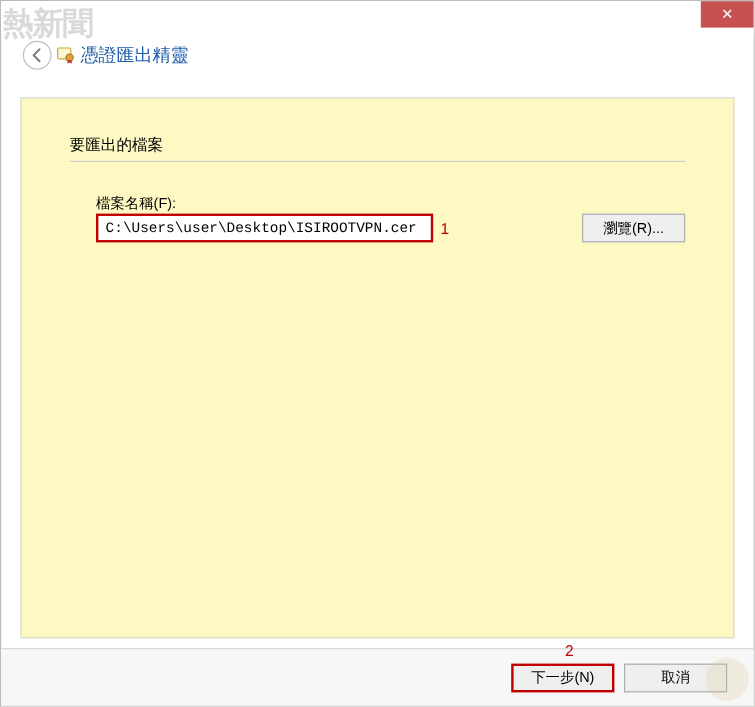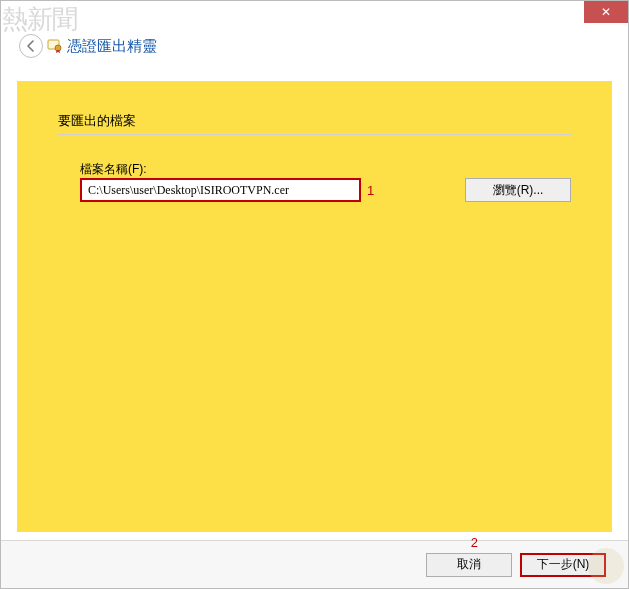--- a/index.html
+++ b/index.html
@@ -12,21 +12,21 @@
     font-size: 12px;
     background: #f0f0f0;
     position: relative;
     overflow: hidden;
   }
   .watermark {
     position: absolute;
     top: 2px;
     left: 2px;
     font-size: 26px;
-    font-weight: normal;
+    font-weight: bold;
     color: rgba(180,180,180,0.5);
     font-family: "Microsoft JhengHei", sans-serif;
     letter-spacing: -1px;
     pointer-events: none;
     z-index: 1000;
   }
   .window {
     width: 629px;
     height: 589px;
     background: #ffffff;
@@ -86,21 +86,21 @@
     color: #1a5aa8;
   }
   .content-area {
     flex: 1;
     padding: 18px 16px 8px 16px;
   }
   .content-panel {
     border: 1px solid #d8d8d8;
     height: 100%;
     position: relative;
-    background: #fde047;
+    background: #fef9c3;
     padding: 30px 40px 0 40px;
   }
   .section-title {
     font-size: 13px;
     color: #000;
     margin-bottom: 4px;
   }
   .section-sub {
     font-size: 12px;
     color: #222;
@@ -124,32 +124,32 @@
     display: flex;
     align-items: center;
     gap: 16px;
   }
   .path-input {
     width: 281px;
     height: 24px;
     border: 2px solid #c00000;
     padding: 2px 6px;
     font-size: 12px;
-    font-family: Liberation Serif, serif;
+    font-family: Liberation Mono, monospace;
     outline: none;
     background: #fff;
   }
   .callout-1 {
     color: #c00000;
     font-size: 13px;
     margin-left: -10px;
     align-self: center;
   }
   .browse-btn {
-    width: 106px;
+    width: 86px;
     height: 24px;
     border: 1px solid #adadad;
     background: #efefef;
     font-size: 12px;
     font-family: inherit;
     cursor: pointer;
     margin-left: auto;
   }
   .footer {
     height: 48px;
@@ -234,18 +234,18 @@
           <span class="callout-1">1</span>
           <button class="browse-btn">瀏覽(R)...</button>
         </div>
       </div>
 
     </div>
   </div>
 
   <div class="footer">
     <span class="callout-2">2</span>
+    <button class="footer-btn next-btn">下一步(N)</button>
     <button class="footer-btn">取消</button>
-    <button class="footer-btn next-btn">下一步(N)</button>
   </div>
 
   <div class="circle-watermark"></div>
 </div>
 
 </body></html>

